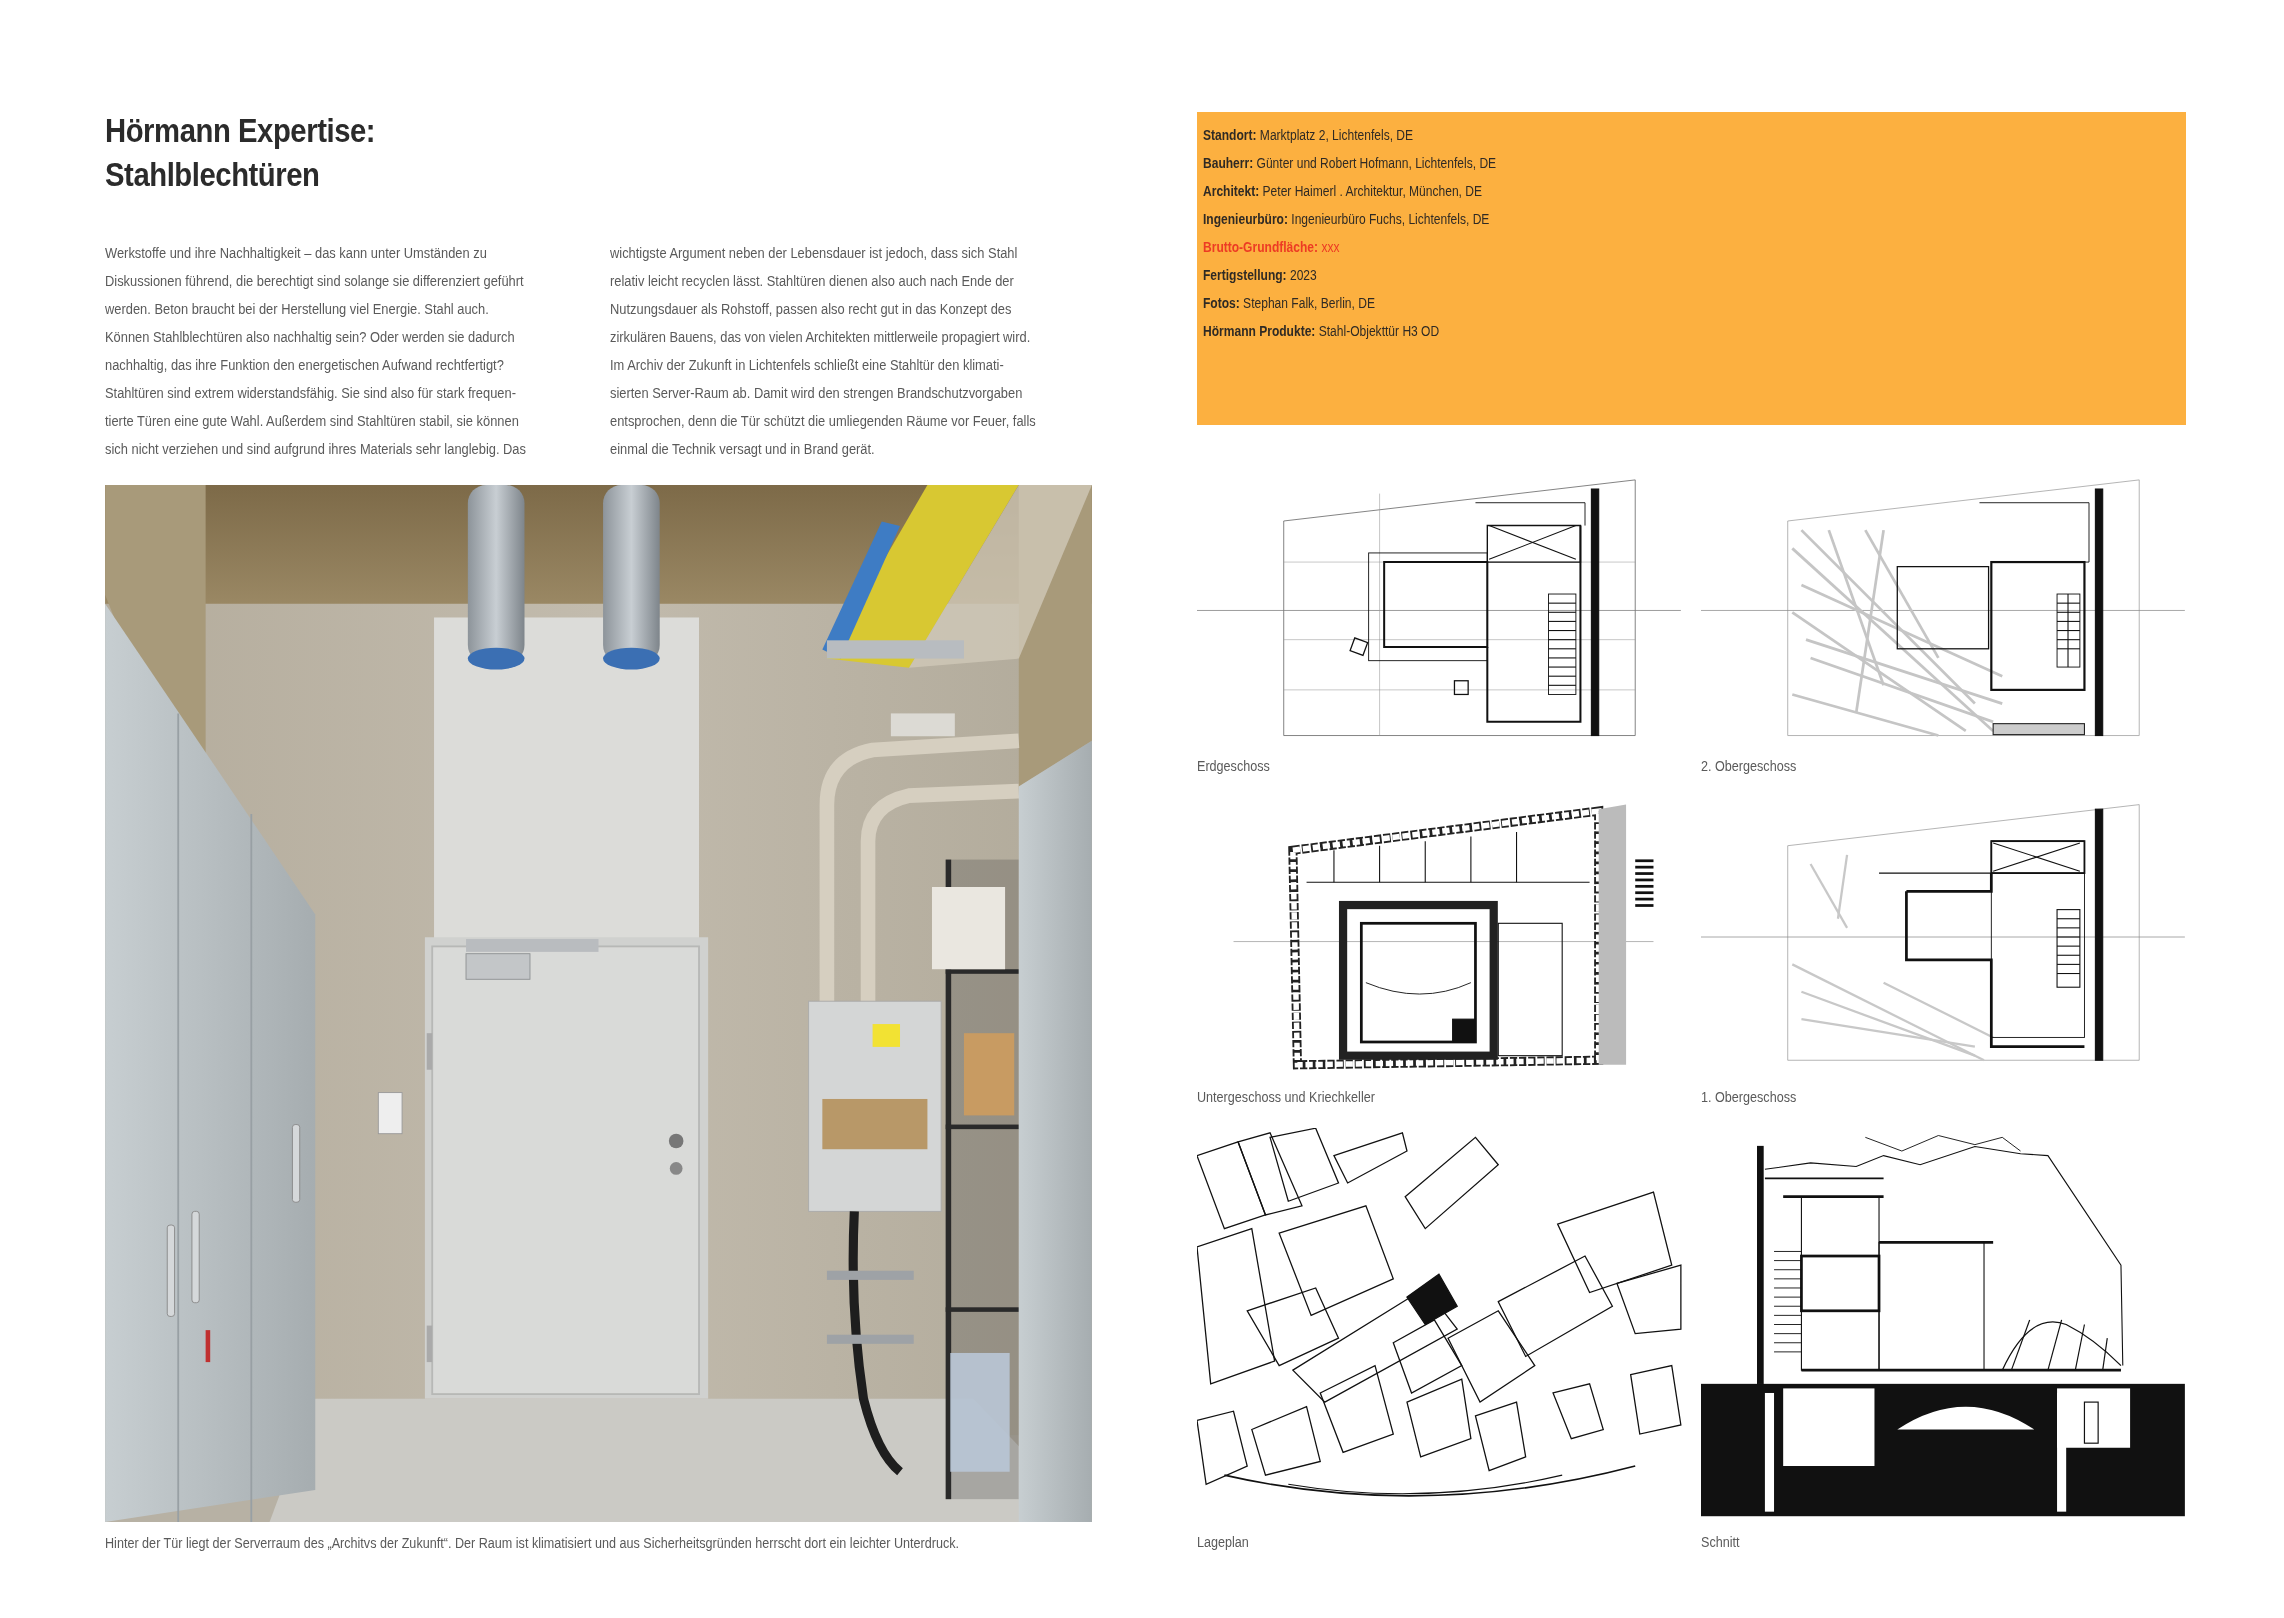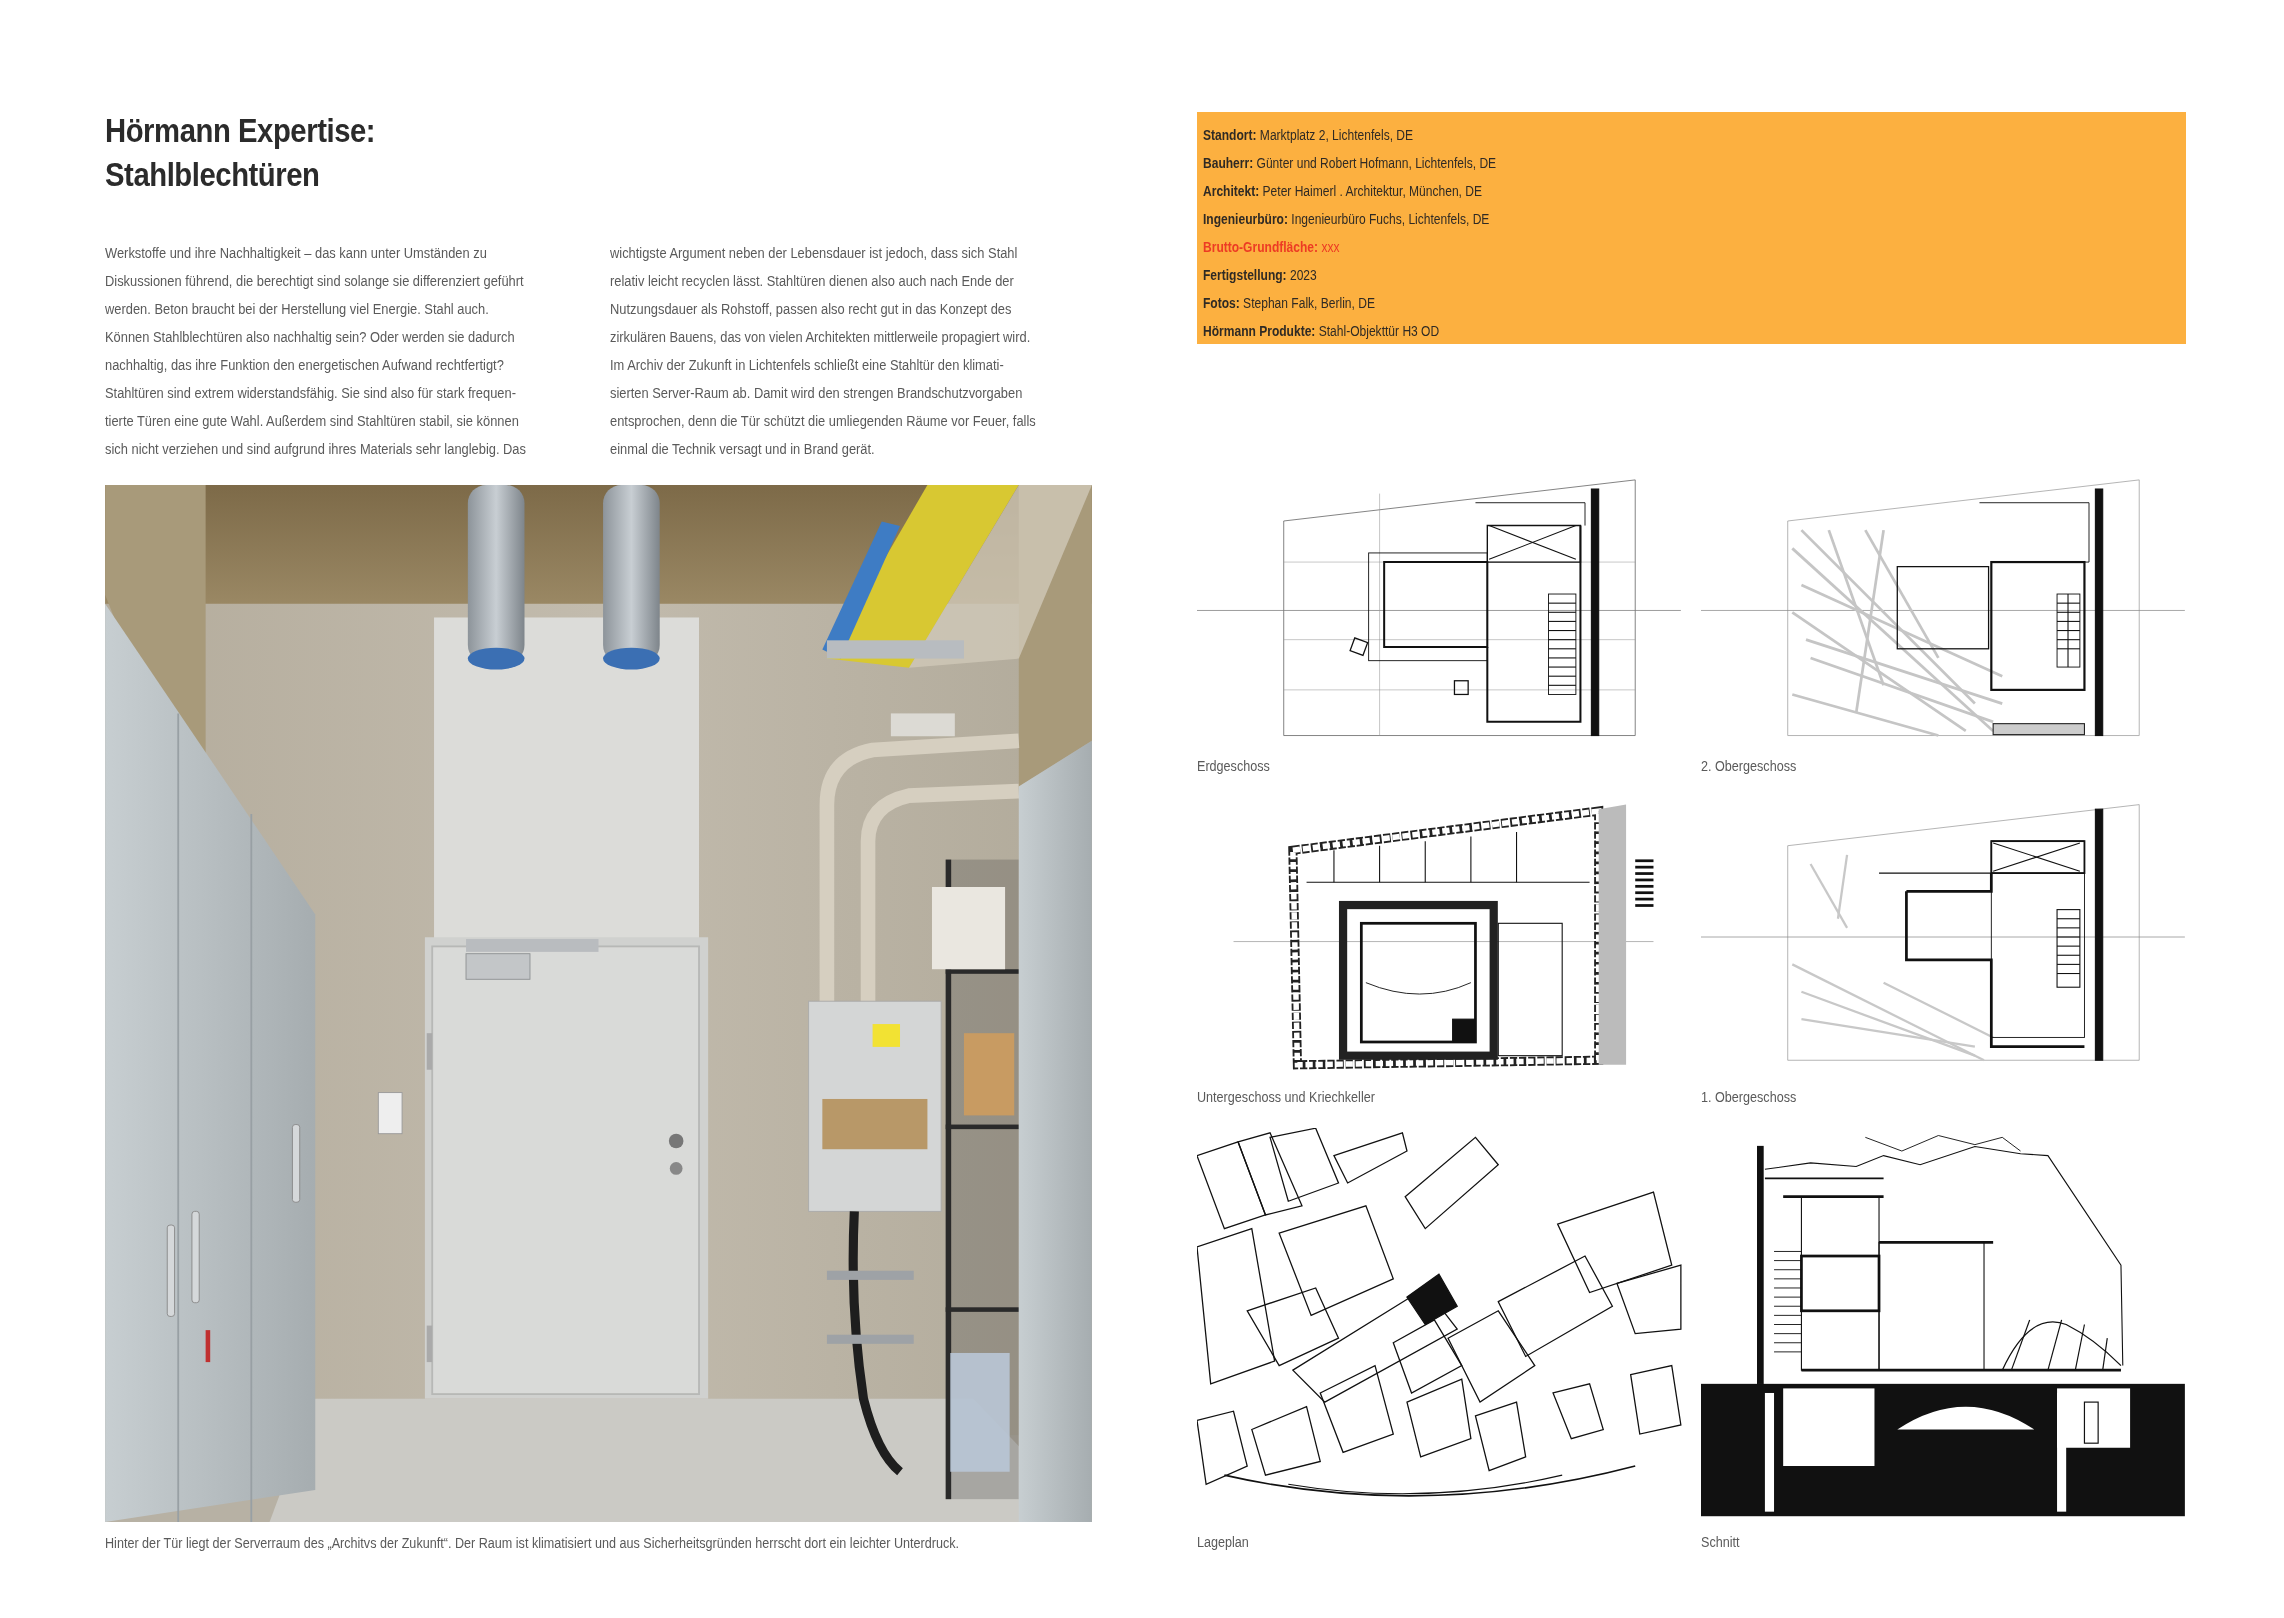--- a/index.html
+++ b/index.html
@@ -16,21 +16,21 @@
               transform:scaleX(0.92); transform-origin:left top; }
   .body-col p { margin:0; white-space:pre-line; }
   .col1 { left:105px; }
   .col2 { left:610px; }
 
   .photo { left:105px; top:485px; width:987px; height:1037px; overflow:hidden; background:#b7b1a4; }
   .caption { left:105px; top:1535px; font-size:14px; color:#5a5a5a; white-space:nowrap;
              transform:scaleX(0.9); transform-origin:left top; }
 
   
-  .infobox { left:1197px; top:112px; width:989px; height:232px; background:#fcb040;text-decoration:underline; }
+  .infobox { left:1197px; top:112px; width:989px; height:313px; background:#fcb040;text-decoration:underline; }
   .info-list { position:absolute; left:6.4px; top:9.1px; margin:0; padding:0; list-style:none;
                font-size:14px; line-height:28px; color:#2f2a24;
                transform:scaleX(0.86); transform-origin:left top; white-space:nowrap; }
   .info-list b { font-weight:bold; }
   .info-list li.hl { color:#ed3b24; }
 
   .plan { position:absolute; background:#fff; }
   .plan-label { position:absolute; font-size:14px; color:#5a5a5a; white-space:nowrap;
                 transform:scaleX(0.9); transform-origin:left top; }
 </style>

